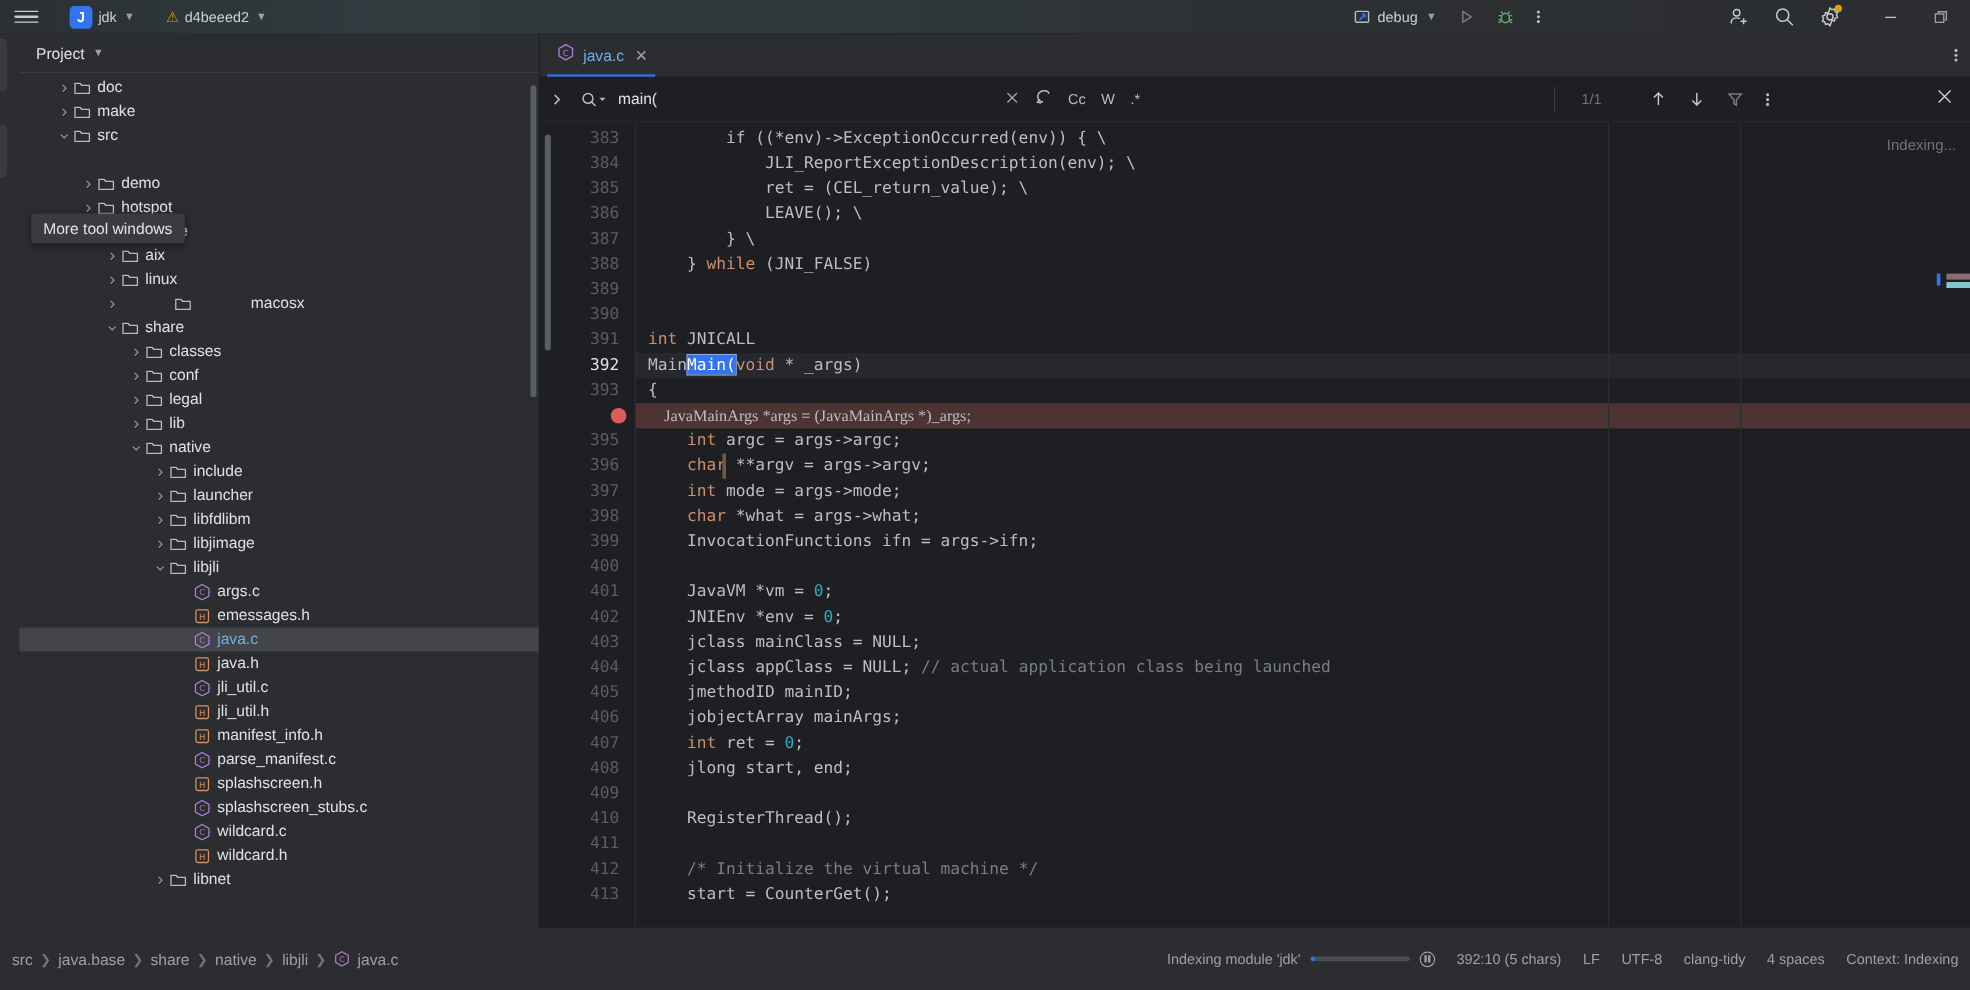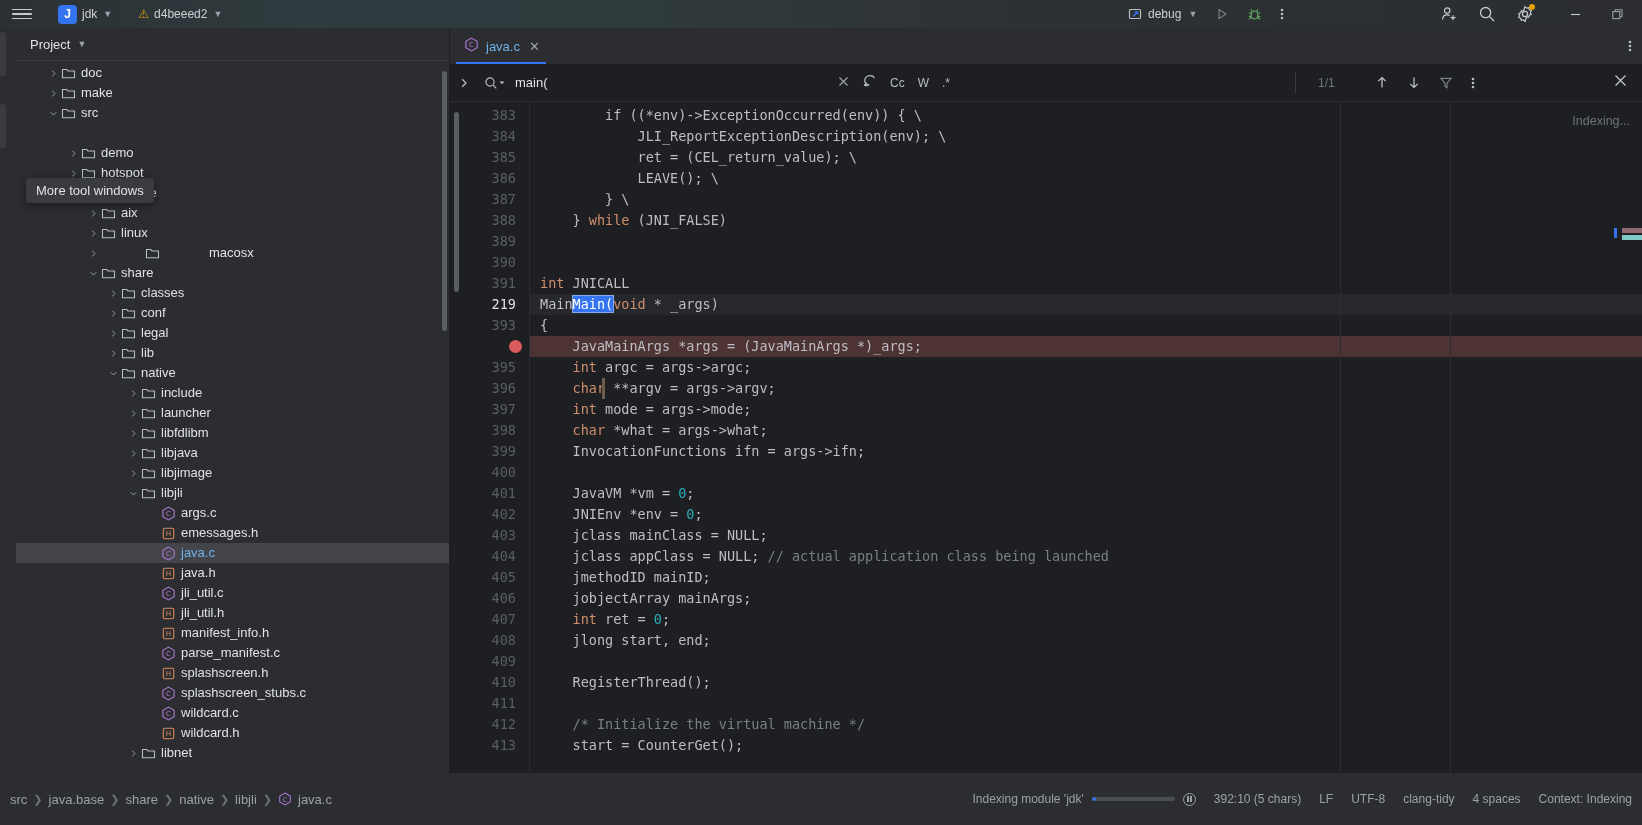--- a/index.html
+++ b/index.html
@@ -104,21 +104,21 @@
   .bp { position:relative; height:21px; }
   .bp i {
     position:absolute; right:8px; top:4px; width:13px; height:13px; border-radius:50%;
     background:#db5c5c; display:block;
   }
   .cl {
     height:21px; line-height:21px; font-family:"DejaVu Sans Mono", monospace; font-size:13.5px;
     color:#bcbec4; white-space:pre; padding-left:10px; position:relative;
   }
   .cl.cur { background:#26282e; }
-  .cl.bpline { background:#4e3334; }
+  .cl.bpline { background:#4e3334;font-family:Liberation Serif, serif; }
   .kw  { color:#cf8e6d; }
   .num { color:#2aacb8; }
   .cmt { color:#7a7e85; }
   .hit { background:#3574f0; color:#ffffff; outline:1px solid #88a9e8; }
   .modbar { position:absolute; left:72px; width:3px; height:21px; background:#6e5a4a; }
 
   .gut-divider { position:absolute; left:79px; top:0; width:1px; height:671px; background:#2b2d30; }
   .editor-vscroll { position:absolute; left:-8px; top:0; width:5px; height:180px; background:#5a5d63; border-radius:3px; }
 
   .right-rail { position:absolute; right:0; top:0; width:192px; height:671px; border-left:1px solid #2b2d30; }
@@ -496,33 +496,20 @@
           <span class="arrow">
             <svg viewBox="0 0 12 12" stroke="#9da0a8" stroke-width="1.25" fill="none">
               <path d="M4.3 2.3 L8 6 L4.3 9.7"></path>
             </svg>
           </span>
           <span class="ficon">
             <svg width="15" height="15" viewBox="0 0 16 16" fill="none" stroke="#b9bcc2" stroke-width="1.15">
               <path d="M1.6 12.6 V3.8 H6.2 L7.5 5.4 H14.4 V12.6 Z"></path>
             </svg>
           </span>
-          <span class="lbl">libjava</span>
-        </div>
-        <div class="row" style="padding-left: 110px;">
-          <span class="arrow">
-            <svg viewBox="0 0 12 12" stroke="#9da0a8" stroke-width="1.25" fill="none">
-              <path d="M4.3 2.3 L8 6 L4.3 9.7"></path>
-            </svg>
-          </span>
-          <span class="ficon">
-            <svg width="15" height="15" viewBox="0 0 16 16" fill="none" stroke="#b9bcc2" stroke-width="1.15">
-              <path d="M1.6 12.6 V3.8 H6.2 L7.5 5.4 H14.4 V12.6 Z"></path>
-            </svg>
-          </span>
           <span class="lbl">libjimage</span>
         </div>
         <div class="row" style="padding-left: 110px;">
           <span class="arrow">
             <svg viewBox="0 0 12 12" stroke="#9da0a8" stroke-width="1.25" fill="none">
               <path d="M2.3 4.3 L6 8 L9.7 4.3"></path>
             </svg>
           </span>
           <span class="ficon">
             <svg width="15" height="15" viewBox="0 0 16 16" fill="none" stroke="#b9bcc2" stroke-width="1.15">
@@ -761,21 +748,21 @@
         <div class="editor-vscroll" style="left:4px;top:10px;"></div>
       <div class="ln">383</div>
           <div class="ln">384</div>
           <div class="ln">385</div>
           <div class="ln">386</div>
           <div class="ln">387</div>
           <div class="ln">388</div>
           <div class="ln">389</div>
           <div class="ln">390</div>
           <div class="ln">391</div>
-          <div class="ln cur">219</div>
+          <div class="ln cur">392</div>
           <div class="ln">393</div>
           <div class="bp">
             <i></i>
           </div>
           <div class="ln">395</div>
           <div class="ln">396</div>
           <div class="ln">397</div>
           <div class="ln">398</div>
           <div class="ln">399</div>
           <div class="ln">400</div>

